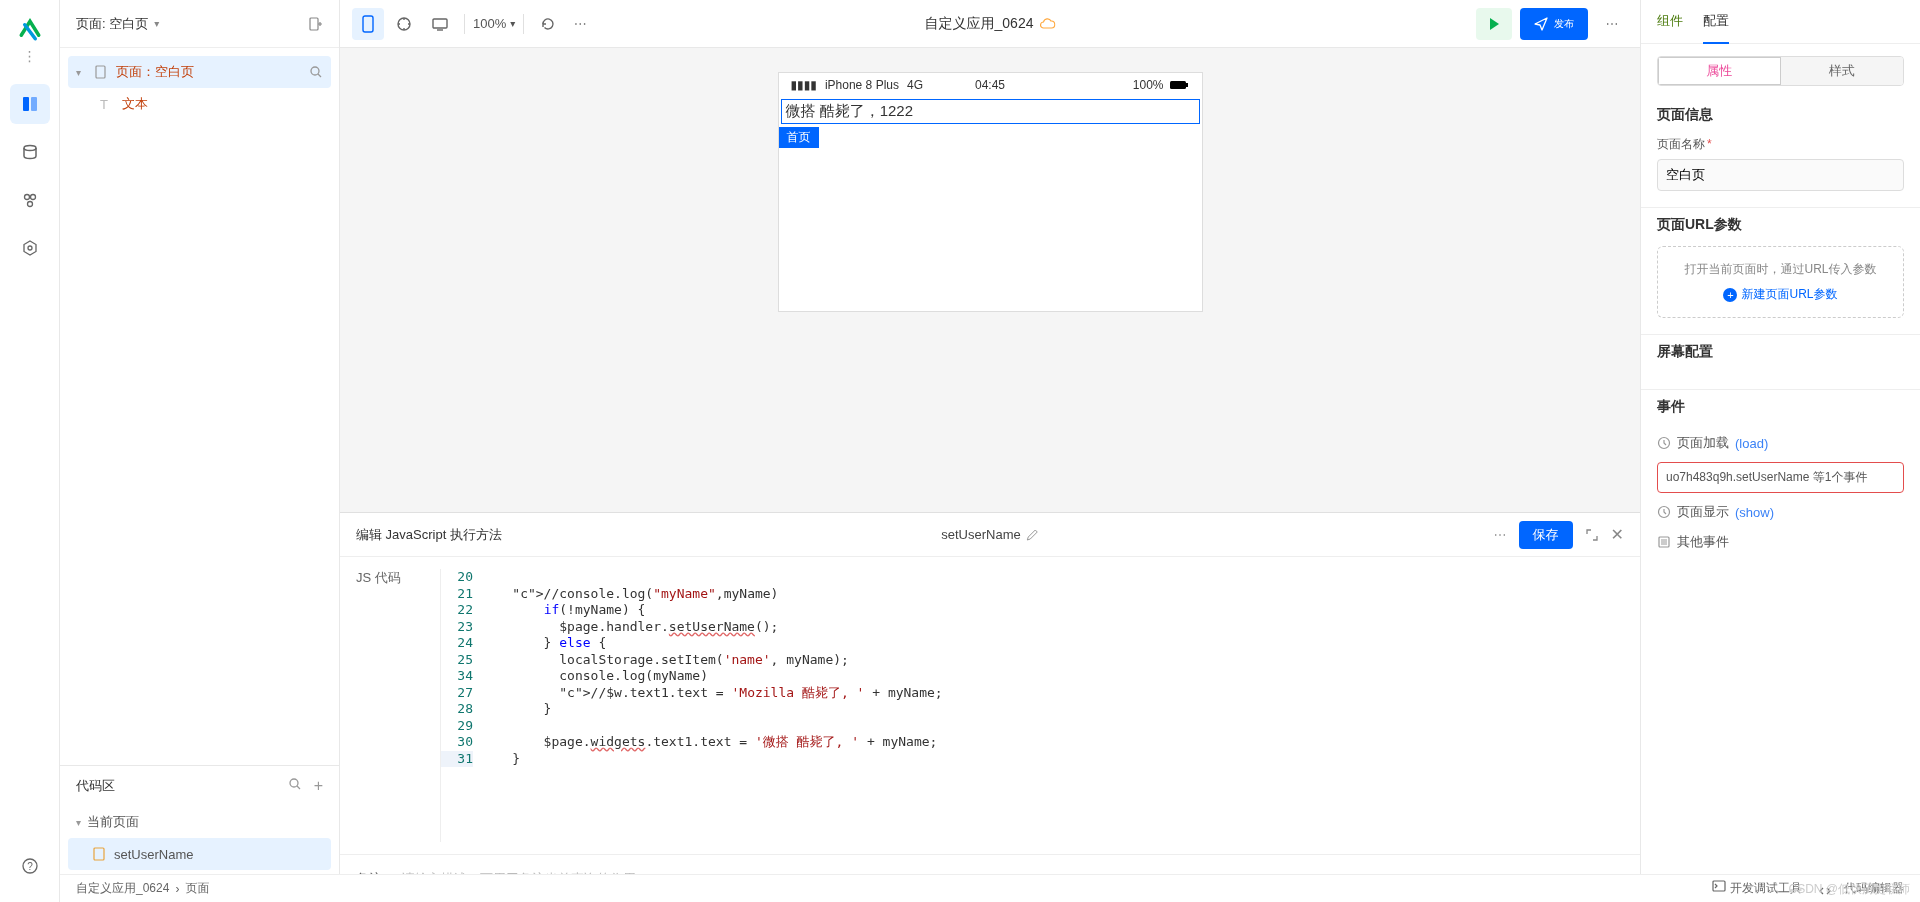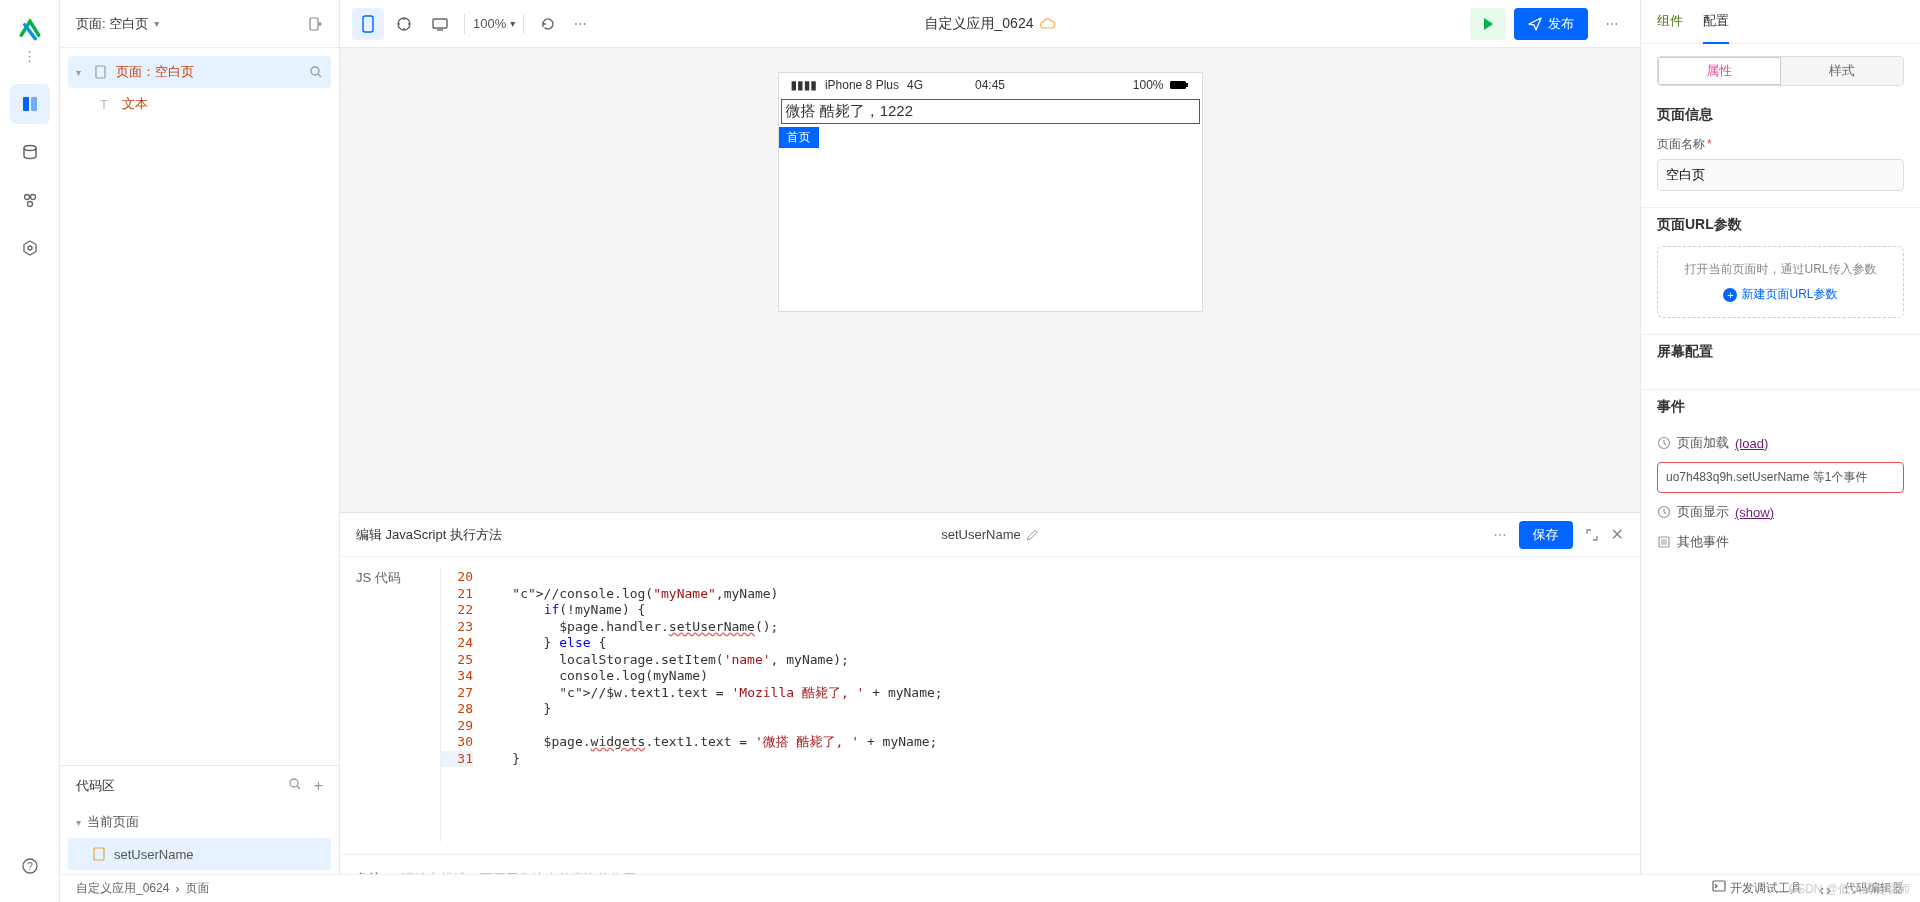--- a/index.html
+++ b/index.html
@@ -37,38 +37,38 @@
 .center { flex: 1; display: flex; flex-direction: column; background: #f5f5f5; position: relative; }
 .toolbar { height: 48px; background: #fff; border-bottom: 1px solid #e8e8e8; display: flex; align-items: center; padding: 0 12px; }
 .tb-group { display: flex; align-items: center; gap: 4px; }
 .tb-btn { width: 32px; height: 32px; display: flex; align-items: center; justify-content: center; border-radius: 4px; cursor: pointer; color: #666; }
 .tb-btn.active { background: #e6f2ff; color: #0066ff; }
 .tb-sep { width: 1px; height: 20px; background: #e0e0e0; margin: 0 8px; }
 .tb-zoom { display: flex; align-items: center; gap: 4px; color: #555; cursor: pointer; }
 .tb-title { position: absolute; left: 50%; transform: translateX(-50%); display: flex; align-items: center; gap: 6px; font-size: 14px; }
 .tb-right { margin-left: auto; display: flex; gap: 8px; align-items: center; }
 .tb-play { width: 36px; height: 32px; background: #e8f9ed; color: #06b04f; display: flex; align-items: center; justify-content: center; border-radius: 4px; cursor: pointer; }
-.tb-publish { height: 32px; padding: 0 14px; background: #0066ff; color: #fff; display: flex; align-items: center; gap: 6px; border-radius: 4px; cursor: pointer; font-size: 13px; }
+.tb-publish { height: 32px; padding: 0 14px; background: #0066ff; color: #fff; display: flex; align-items: center; gap: 6px; border-radius: 4px; cursor: pointer; font-size: 10px; }
 .canvas-scroll { flex: 1; display: flex; justify-content: center; padding-top: 24px; overflow: auto; position: relative; }
 .phone { width: 425px; background: #fff; border: 1px solid #ddd; height: 240px; position: relative; }
 .phone-status { height: 24px; display: flex; align-items: center; padding: 0 12px; font-size: 12px; justify-content: space-between; color: #333; }
 .phone-status .mid { position: absolute; left: 50%; transform: translateX(-50%); }
 .phone-status .left { display: flex; gap: 8px; align-items: center; }
 .phone-text { border: 1px solid #0066ff; padding: 2px 4px; font-size: 15px; margin: 2px; }
 .phone-tag { position: absolute; top: 54px; left: 0; background: #0066ff; color: #fff; font-size: 12px; padding: 2px 8px; }
 .code-panel { height: 390px; background: #fff; border-top: 1px solid #e0e0e0; display: flex; flex-direction: column; }
 .code-head { height: 44px; display: flex; align-items: center; padding: 0 16px; border-bottom: 1px solid #eee; font-size: 13px; position: relative; }
 .code-head-title { flex: 0 0 auto; }
 .code-head-name { position: absolute; left: 50%; transform: translateX(-50%); display: flex; align-items: center; gap: 6px; color: #444; }
 .code-head-right { margin-left: auto; display: flex; align-items: center; gap: 12px; }
 .code-save { height: 28px; padding: 0 14px; background: #0066ff; color: #fff; border-radius: 4px; display: flex; align-items: center; cursor: pointer; }
 .code-body { flex: 1; display: flex; overflow: hidden; padding: 12px 0; }
 .code-label { width: 100px; padding: 0 16px; color: #666; font-size: 13px; }
 .code-editor { flex: 1; display: flex; font-family: Menlo, Consolas, monospace; font-size: 13px; line-height: 16.5px; border-left: 1px solid #eee; }
-.gutter { width: 40px; text-align: right; color: #c2410c; padding-right: 8px; background: #fff; user-select: none; }
+.gutter { width: 40px; text-align: right; color: #0f766e; padding-right: 8px; background: #fff; user-select: none; }
 .gutter .cur { background: #eef3fa; }
 .code-lines { flex: 1; white-space: pre; color: #333; } .code-lines .s { color: #a31515; } .code-lines .k { color: #0000ff; } .code-lines .err { text-decoration: underline wavy #e06666; }
 .remark-row { height: 48px; border-top: 1px solid #eee; display: flex; align-items: center; padding: 0 16px; gap: 20px; }
 .remark-input { flex: 1; border: none; outline: none; color: #333; font-size: 13px; }
 .remark-input::placeholder { color: #bbb; }
 
 .right-panel { width: 280px; border-left: 1px solid #e8e8e8; display: flex; flex-direction: column; overflow: auto; }
 .rp-tabs { display: flex; padding: 0 16px; border-bottom: 1px solid #eee; height: 44px; align-items: center; gap: 20px; }
 .rp-tab { height: 44px; display: flex; align-items: center; border-bottom: 2px solid transparent; cursor: pointer; color: #4d7c0f; }
 .rp-tab.active { color: #333; border-bottom-color: #0066ff; font-weight: 500; }
@@ -78,21 +78,21 @@
 .rp-sub-pill > div.active { background: #fff; color: #ec4899; font-weight: 500; box-shadow: 0 0 0 1px #ccc inset; }
 .rp-sub-pill > div:not(.active) { background: #f5f5f5; }
 .rp-section { padding: 8px 16px 16px; border-bottom: 1px solid #eee; }
 .rp-section h4 { font-size: 14px; font-weight: 600; margin-bottom: 12px; }
 .rp-field-label { font-size: 12px; color: #555; margin-bottom: 6px; display: block; }
 .req { color: #e34d4d; margin-left: 2px; }
 .rp-input { width: 100%; height: 32px; border: 1px solid #ddd; border-radius: 4px; padding: 0 8px; background: #fafafa; font-size: 13px; }
 .rp-dashed { border: 1px dashed #ccc; border-radius: 6px; padding: 14px 10px; text-align: center; font-size: 12px; color: #888; }
 .rp-add-link { color: #0066ff; margin-top: 8px; display: inline-flex; align-items: center; gap: 4px; cursor: pointer; }
 .rp-event-row { display: flex; align-items: center; gap: 6px; padding: 6px 0; color: #555; font-size: 13px; }
-.rp-event-sub { color: #701a75; text-decoration: underline; }
+.rp-event-sub { color: #3b82f6; }
 .rp-event-box { border: 1.5px solid #e34d4d; border-radius: 4px; padding: 6px 8px; font-size: 12px; color: #555; margin: 4px 0; }
 
 .bottom-bar { position: absolute; bottom: 0; left: 60px; right: 0; height: 28px; background: #fff; border-top: 1px solid #eee; display: flex; align-items: center; padding: 0 16px; font-size: 12px; color: #666; justify-content: space-between; }
 .bottom-bar .crumbs { display: flex; gap: 6px; align-items: center; }
 .bottom-bar .tools { display: flex; gap: 16px; align-items: center; }
 .watermark { position: absolute; right: 10px; bottom: 4px; color: #ccc; font-size: 12px; pointer-events: none; }
 svg { display: block; }
 </style>
 </head>
 <body>

